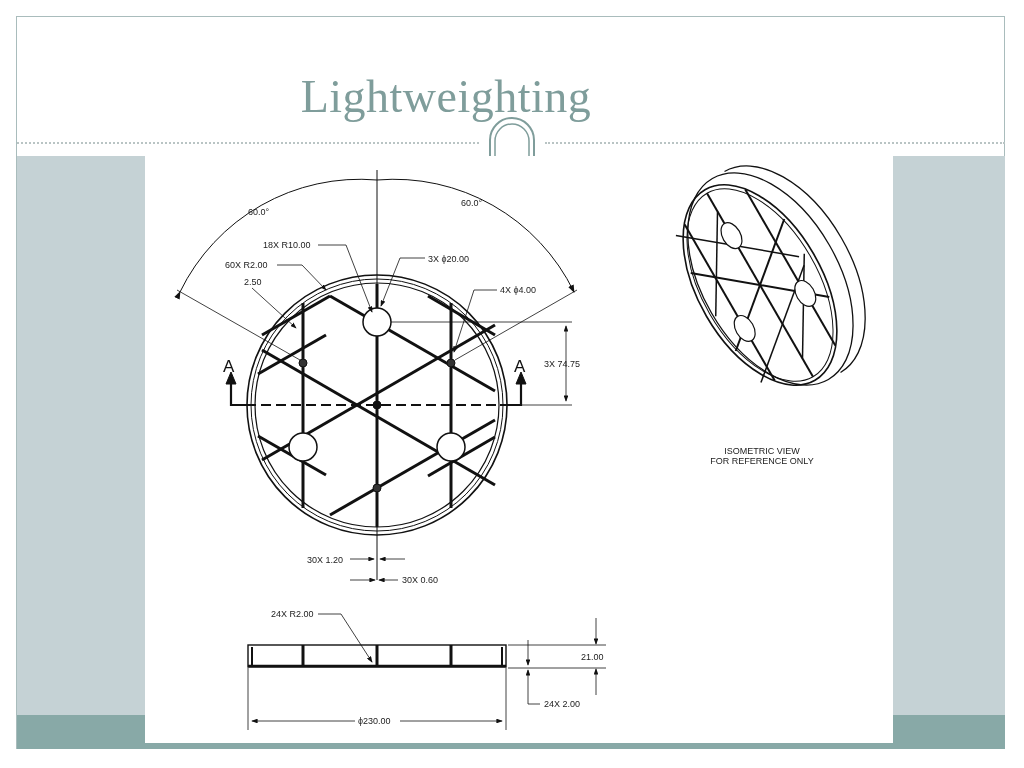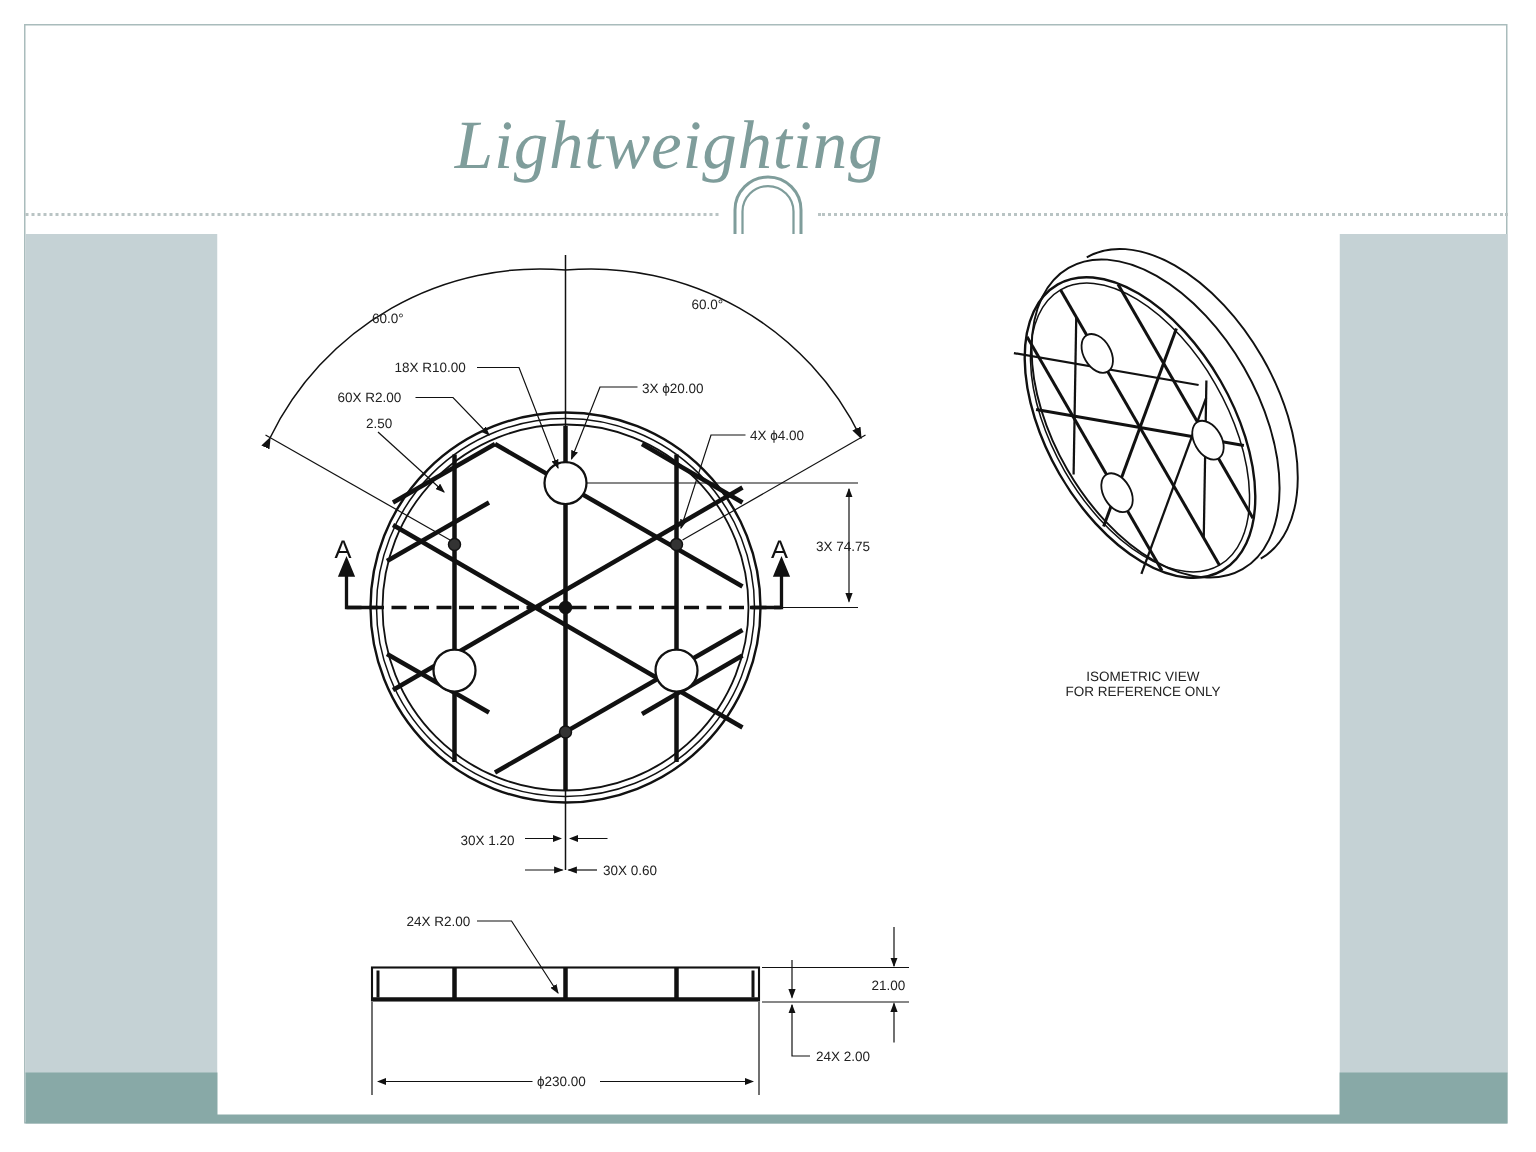--- a/index.html
+++ b/index.html
@@ -1,18 +1,18 @@
 <!DOCTYPE html>
 <html><head>
 <meta charset="utf-8">
 <style>
   html, body { margin: 0; padding: 0; background: #ffffff; }
   body { width: 1024px; height: 768px; position: relative; overflow: hidden; font-family: "Liberation Sans", sans-serif; }
   .slide-frame { position: absolute; left: 16px; top: 16px; width: 989px; height: 733px; border: 1px solid #a9bcbc; box-sizing: border-box; background: #ffffff; }
-  .title { position: absolute; left: 0; top: 70px; width: 892px; text-align: center; font-family: "Liberation Serif", serif; font-size: 46px; color: #7f9d9b; letter-spacing: 0.5px; font-style: italic; }
+  .title { position: absolute; left: 0; top: 70px; width: 892px; text-align: center; font-family: "Liberation Serif", serif; font-size: 46px; color: #7f9d9b; letter-spacing: 0.5px; }
   .dash-line { position: absolute; top: 142px; height: 0; border-top: 2px dotted #b9c4c4; }
   .dash-left { left: 17px; width: 462px; }
   .dash-right { left: 545px; width: 460px; }
   .ornament { position: absolute; left: 486px; top: 116px; width: 52px; height: 40px; }
   .panel { position: absolute; top: 156px; height: 560px; background: #c5d2d5; }
   .panel-left { left: 17px; width: 128px; }
   .panel-right { left: 893px; width: 112px; }
   .bottom-band { position: absolute; left: 17px; top: 715px; width: 988px; height: 34px; background: #88a9a7; }
   .figure { position: absolute; left: 145px; top: 156px; width: 748px; height: 587px; background: #ffffff; }
   .figure svg { position: absolute; left: 0; top: 0; }

